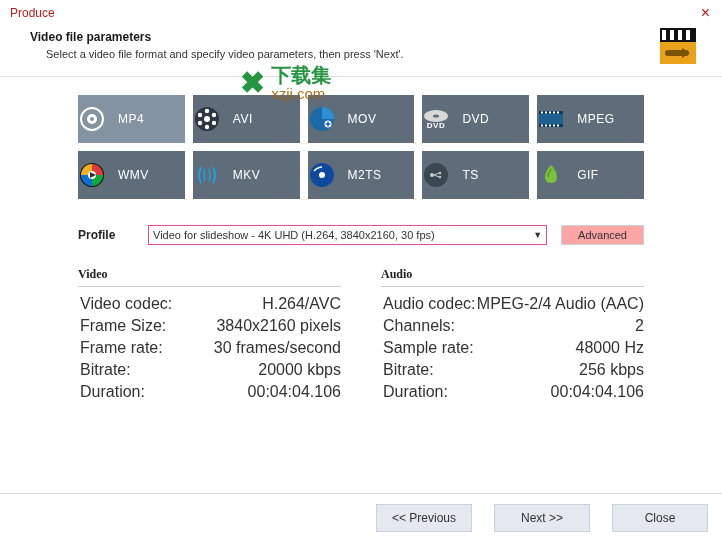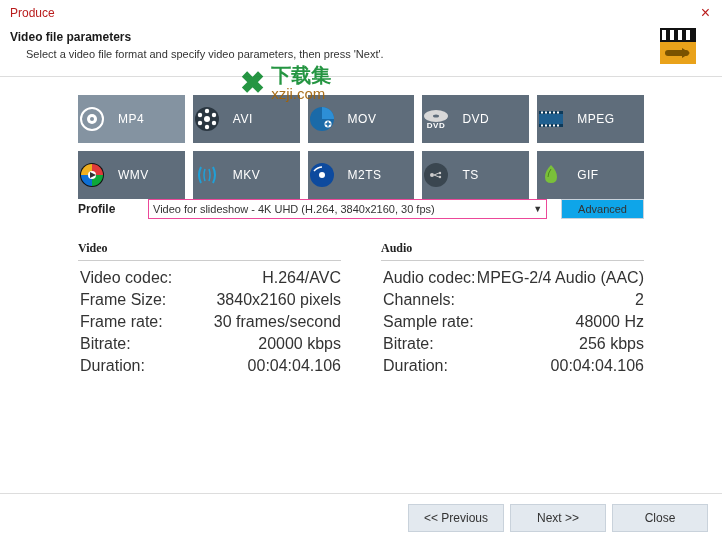--- a/index.html
+++ b/index.html
@@ -16,21 +16,21 @@
 .titlebar {
   display: flex;
   justify-content: space-between;
   align-items: center;
   padding: 4px 8px 4px 10px;
   font-size: 12px;
   color: #b91c1c;
 }
 .close-x { font-size: 16px; cursor: pointer; padding: 0 4px; font-family: Arial; }
 .header {
-  padding: 4px 24px 10px 10px;
+  padding: 4px 24px 10px 30px;
   display: flex;
   align-items: flex-start;
   gap: 8px;
 }
 .header-text { flex: 1; }
 .header h2 { font-size: 12px; font-weight: bold; color: #1a1a1a; margin-bottom: 4px; }
 .header p { font-size: 11px; color: #333; padding-left: 16px; }
 .clap-icon {
   width: 40px; height: 40px;
   margin-top: -4px;
@@ -74,36 +74,37 @@
   width: 28px; height: 28px;
   display: flex; align-items: center; justify-content: center;
   flex-shrink: 0;
 }
 .fmt-icon svg { width: 28px; height: 28px; }
 
 .profile-row {
   display: flex;
   align-items: center;
   gap: 14px;
+  margin-top: 26px;
 }
 .profile-row label { font-weight: bold; font-size: 12px; color: #222; width: 56px; }
 .profile-select {
   flex: 1;
   border: 1px solid #ec4899;
   background: #fff;
   padding: 3px 4px;
   font-size: 11px;
   display: flex;
   justify-content: space-between;
   align-items: center;
   cursor: pointer;
 }
 .profile-select .caret { font-size: 9px; color: #333; }
 .adv-btn {
-  background: #0ea5e9;
+  background: #fca5a5;
   border: 1px solid #c9d2db;
   padding: 3px 16px;
   font-size: 11px;
   cursor: pointer;
   color: #333;
 }
 
 .specs {
   display: grid;
   grid-template-columns: 1fr 1fr;
@@ -129,21 +130,21 @@
 .spec-row .k { padding-left: 2px; }
 .spec-row .v { text-align: right; }
 
 .footer {
   position: absolute;
   bottom: 0; left: 0; right: 0;
   border-top: 1px solid #ddd;
   padding: 10px 14px;
   display: flex;
   justify-content: flex-end;
-  gap: 6px;
+  gap: 22px;
   background: #fff;
 }
 .footer button {
   background: #e3e9ef;
   border: 1px solid #c9d2db;
   padding: 6px 0;
   width: 96px;
   font-size: 12px;
   cursor: pointer;
   color: #333;

